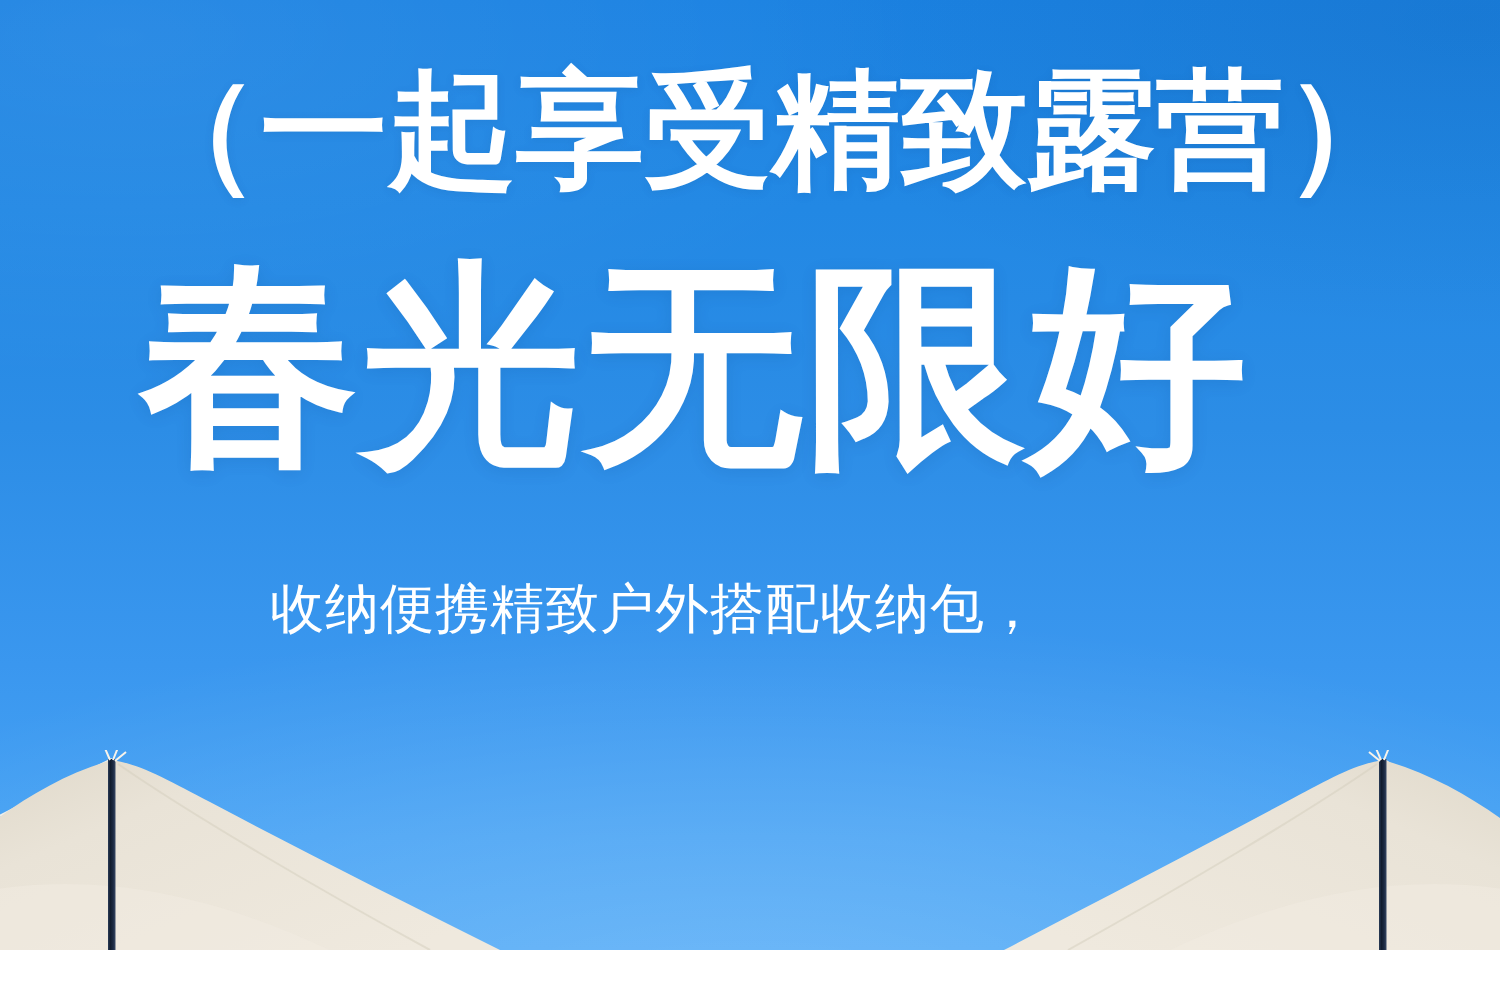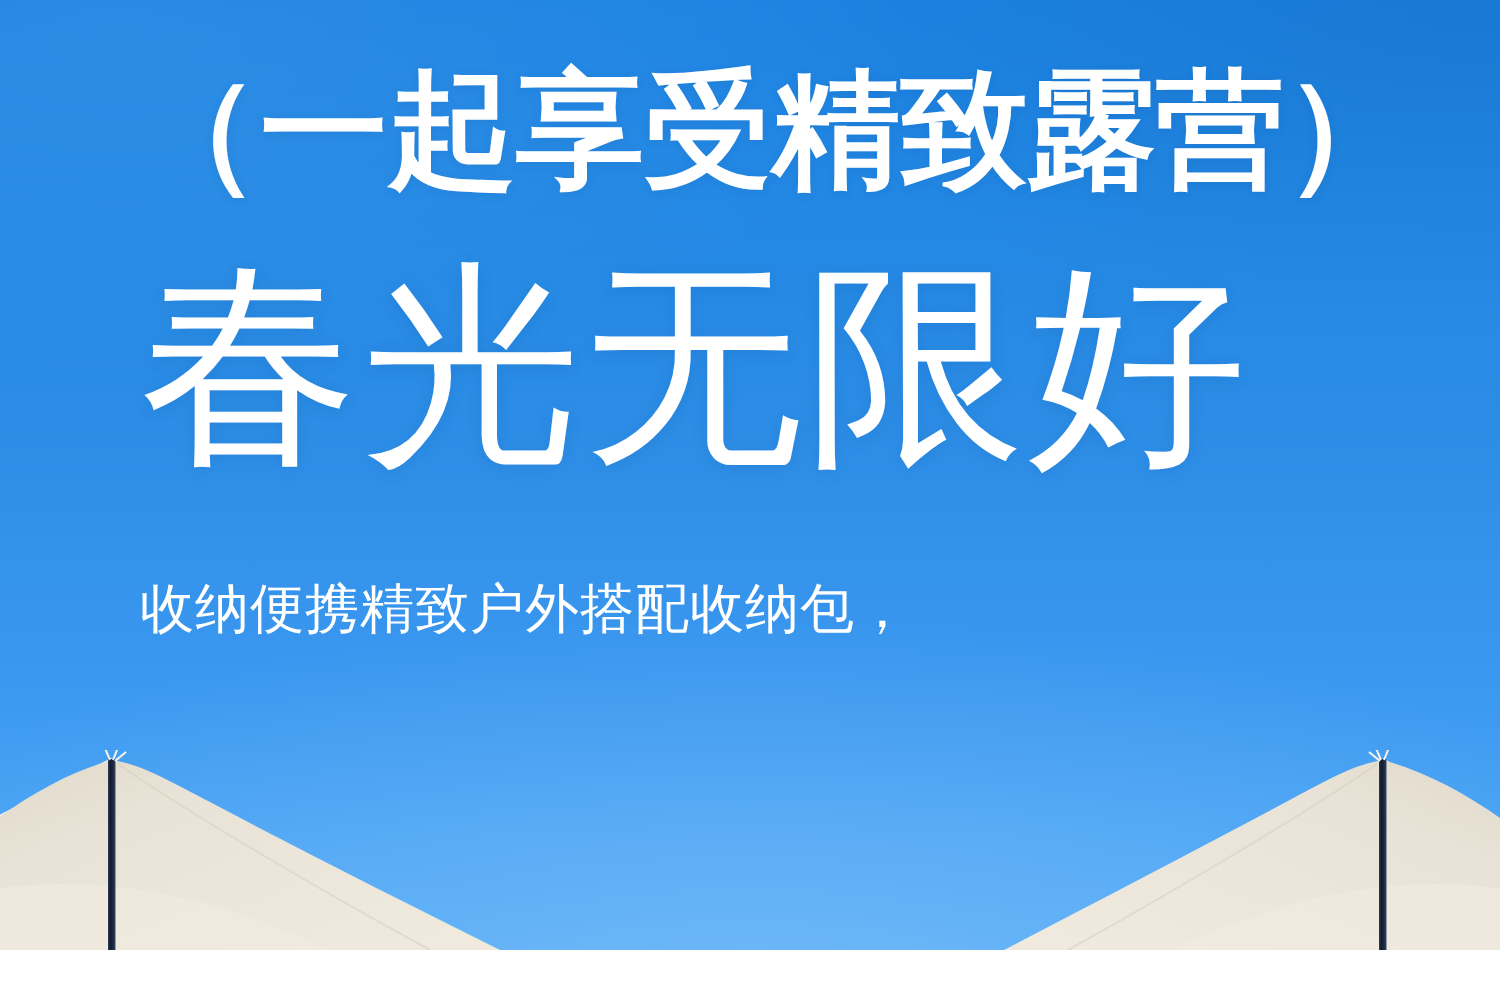--- a/index.html
+++ b/index.html
@@ -58,39 +58,39 @@
     text-shadow: 0 2px 10px rgba(10,60,120,0.10);
   }
 
   #headline {
     position: absolute;
     left: 140px;
     top: 252px;
     width: 1250px;
     color: #ffffff;
     font-size: 218px;
-    font-weight: 400;
+    font-weight: 700;
     line-height: 1.05;
     letter-spacing: 4px;
     white-space: nowrap;
     text-shadow: 0 3px 16px rgba(10,60,120,0.12);
   }
 
   #subcopy {
     position: absolute;
     left: 140px;
     top: 565px;
     width: 900px;
     color: #ffffff;
     font-size: 54px;
     font-weight: 400;
     line-height: 1.62;
     letter-spacing: 1px;
   }
-  #subcopy .sub-line { display: block; white-space: nowrap; }
+  #subcopy .sub-line { display: block; white-space: nowrap; text-align: right; }
 
   
   #canopy-scene {
     position: absolute;
     left: 0;
     bottom: 0;
     width: 1500px;
     height: 200px;
   }
   #canopy-scene svg { display: block; }

